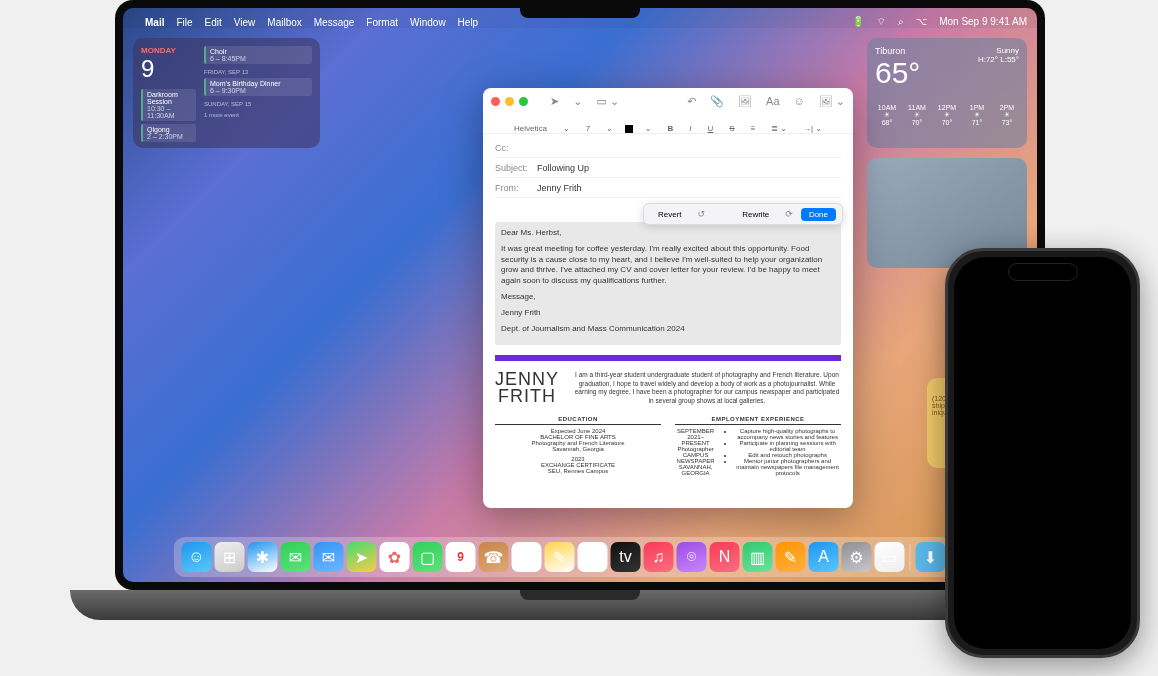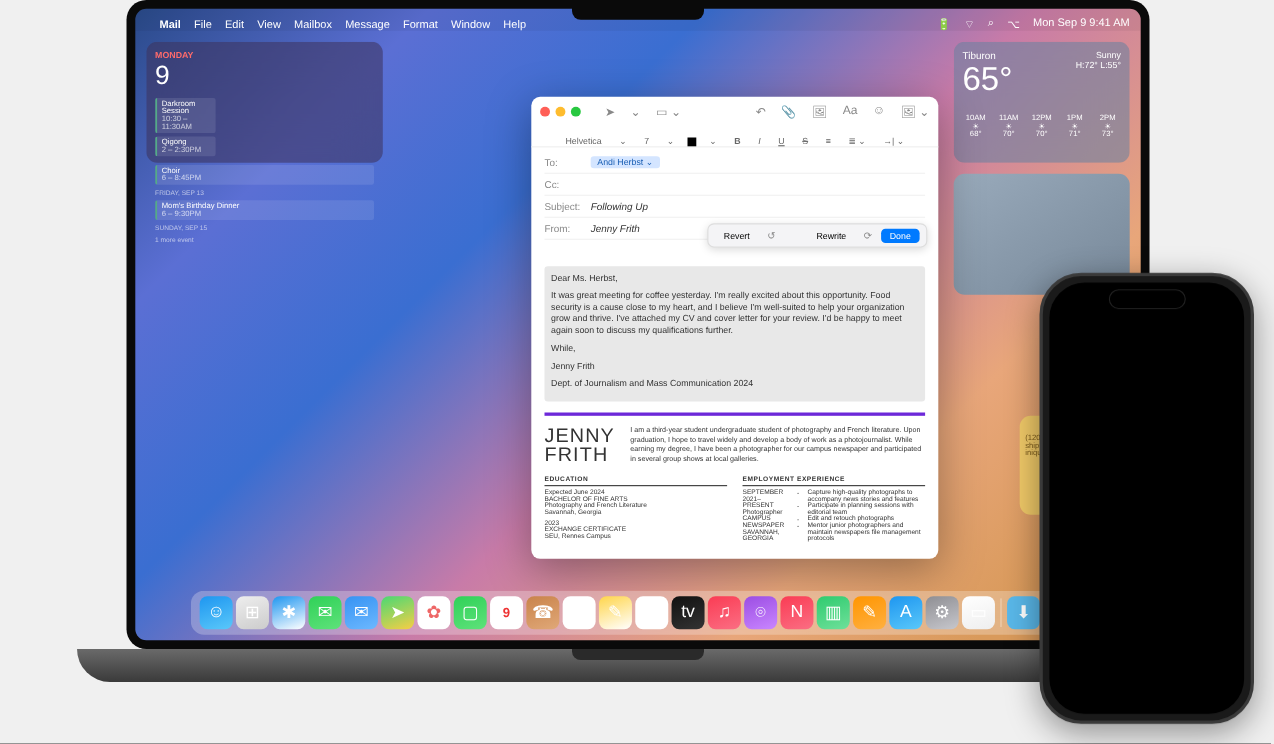--- a/index.html
+++ b/index.html
@@ -35,23 +35,23 @@
 .menubar {
   height: 20px; display: flex; align-items: flex-end; justify-content: space-between;
   padding: 0 10px; color: #fff; font-size: 10px; background: rgba(0,0,0,0.05);
 }
 .menubar-left, .menubar-right { display: flex; align-items: center; gap: 12px; }
 .menubar-left span, .menubar-right span { cursor: default; }
 .apple-logo { font-size: 12px; }
 
 
 .calendar-widget {
-  position: absolute; top: 30px; left: 10px; width: 215px; height: 110px;
+  position: absolute; top: 30px; left: 10px; width: 187px; height: 110px;
   background: rgba(60,50,90,0.55); backdrop-filter: blur(20px); border-radius: 10px;
-  color: #fff; font-size: 8px; padding: 8px; display: flex; gap: 8px; flex-direction: column;
+  color: #fff; font-size: 8px; padding: 8px; display: flex; gap: 8px;
 }
 .cw-date { width: 55px; }
 .cw-day { font-size: 8px; color: #ff6b6b; font-weight: 600; }
 .cw-num { font-size: 24px; font-weight: 300; }
 .cw-events { flex: 1; display: flex; flex-direction: column; gap: 3px; font-size: 7px; }
 .cw-event { padding: 2px 4px; border-left: 2px solid #5a8; border-radius: 2px; background: rgba(255,255,255,0.1); }
 .cw-divider { font-size: 6px; color: rgba(255,255,255,0.6); margin-top: 2px; }
 
 .weather-widget {
   position: absolute; top: 30px; right: 10px; width: 160px; height: 110px;
@@ -90,41 +90,41 @@
 
 .format-bar {
   height: 20px; display: flex; align-items: flex-end; justify-content: center; gap: 8px;
   font-size: 8px; color: #666; border-bottom: 1px solid #eee;
 }
 .format-bar span { padding: 0 4px; }
 
 .headers-area { padding: 4px 12px; }
 .header-row { display: flex; align-items: center; height: 20px; border-bottom: 1px solid #f0f0f0; }
 .header-label { width: 42px; color: #888; font-size: 9px; }
-.header-val { font-size: 9px; font-style: italic; }
+.header-val { font-size: 9px; }
 .recipient-pill { background: #d4e5ff; color: #1a5fb4; padding: 1px 6px; border-radius: 3px; font-size: 8px; }
 
 .writing-tools-bar {
   position: absolute; top: 195px; left: 520px; width: 200px; height: 22px;
   background: #f4f4f6; border: 1px solid #ddd; border-radius: 6px;
   display: flex; align-items: center; gap: 8px; padding: 0 6px; font-size: 8px;
   box-shadow: 0 2px 8px rgba(0,0,0,0.15); z-index: 50;
 }
 .wt-btn { padding: 2px 8px; border-radius: 4px; text-align: right; }
 .wt-done { background: #007aff; color: #fff; }
 .wt-spacer { flex: 1; }
 .wt-icon { color: #888; font-size: 9px; }
 
 .body-area { flex: 1; padding: 8px 12px; overflow: hidden; }
 .body-text { background: #e8e8e8; padding: 6px; font-size: 8px; line-height: 1.35; color: #333; border-radius: 3px; margin-top: 12px; }
 .body-text p { margin-bottom: 5px; }
 
 .attachment-preview {
-  margin-top: 10px; border-top: 3px solid #6d28d9; padding-top: 10px;
-  display: flex; gap: 14px; font-size: 7px;
+  margin-top: 10px; border-top: 6px solid #6d28d9; padding-top: 10px;
+  display: flex; gap: 14px; font-size: 7px; text-align: center;
 }
 .att-name { font-size: 18px; font-weight: 400; letter-spacing: 1px; line-height: 0.95; }
 .att-bio { font-size: 6.5px; line-height: 1.3; }
 .att-columns { display: flex; gap: 14px; margin-top: 10px; font-size: 6px; }
 .att-col { flex: 1; }
 .att-col h4 { font-size: 6px; border-bottom: 1px solid #333; padding-bottom: 2px; margin-bottom: 3px; letter-spacing: 0.5px; }
 .att-col ul { list-style: disc; margin-left: 10px; }
 
 
 .dock {
@@ -291,41 +291,37 @@
           <span style="font-weight:700">B</span>
           <span style="font-style:italic">I</span>
           <span style="text-decoration:underline">U</span>
           <span style="text-decoration:line-through">S</span>
           <span>≡</span>
           <span>≣ ⌄</span>
           <span>→| ⌄</span>
         </div>
         <div class="headers-area">
           <div class="header-row">
-            <div class="header-label">To:</div>
-            <span class="recipient-pill"><span>Andi Herbst</span> ⌄</span>
-          </div>
-          <div class="header-row">
             <div class="header-label">Cc:</div>
             <div class="header-val"></div>
           </div>
           <div class="header-row">
             <div class="header-label">Subject:</div>
             <div class="header-val">Following Up</div>
           </div>
           <div class="header-row">
             <div class="header-label">From:</div>
             <div class="header-val">Jenny Frith</div>
           </div>
         </div>
         <div class="body-area">
           <div class="body-text">
             <p>Dear Ms. Herbst,</p>
             <p>It was great meeting for coffee yesterday. I'm really excited about this opportunity. Food security is a cause close to my heart, and I believe I'm well-suited to help your organization grow and thrive. I've attached my CV and cover letter for your review. I'd be happy to meet again soon to discuss my qualifications further.</p>
-            <p>While,</p>
+            <p>Message,</p>
             <p>Jenny Frith</p>
             <p>Dept. of Journalism and Mass Communication 2024</p>
           </div>
           <div class="attachment-preview">
             <div style="width:100%">
               <div style="display:flex;gap:14px">
                 <div style="width:90px">
                   <div class="att-name">JENNY</div>
                   <div class="att-name">FRITH</div>
                 </div>

